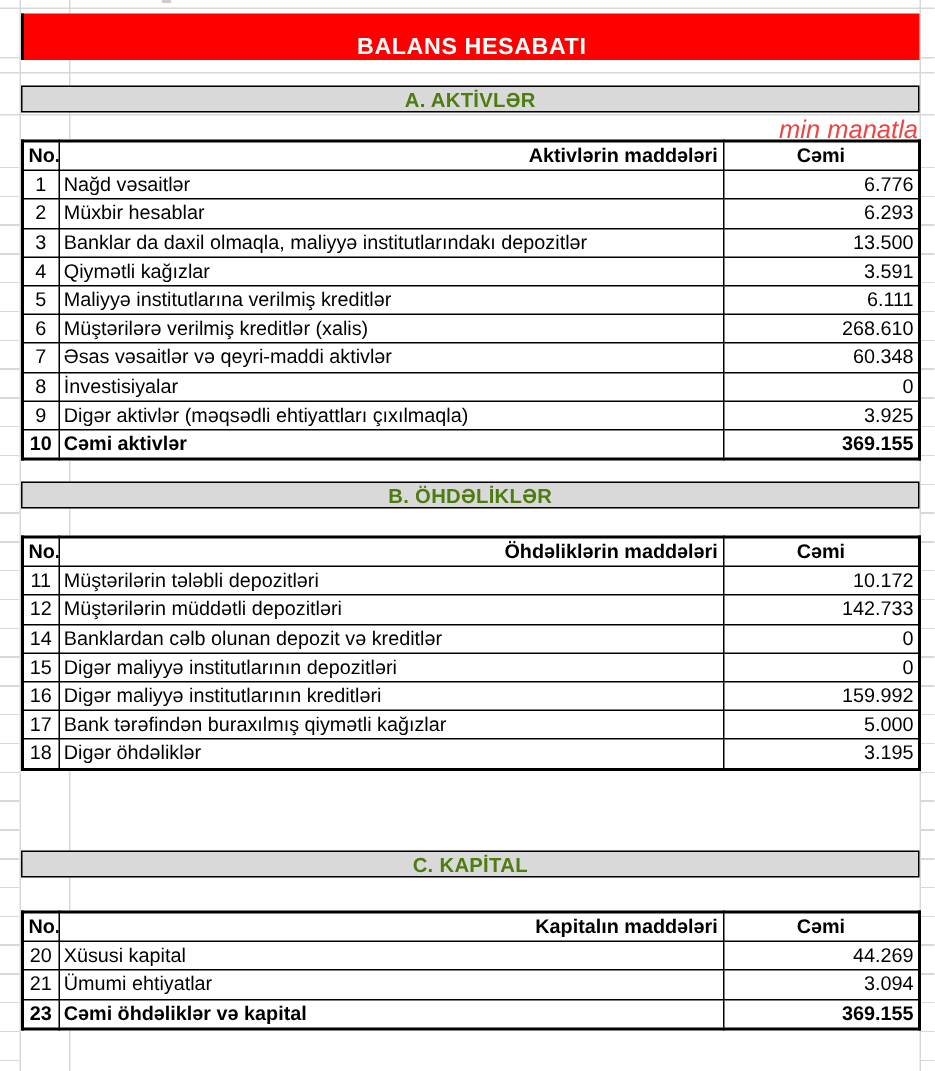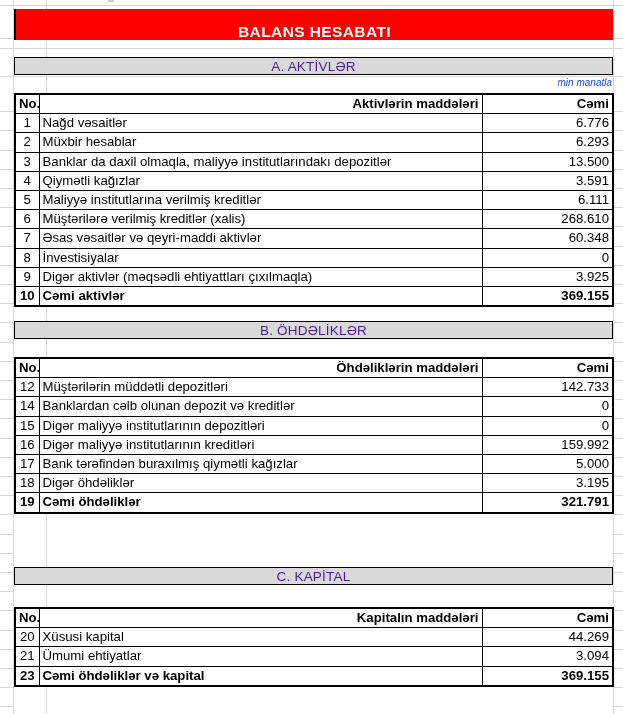--- a/index.html
+++ b/index.html
@@ -20,28 +20,28 @@
     display:flex;align-items:center;justify-content:center;z-index:2;
   }
   .red-banner span{
     color:#ffffff;font-weight:bold;font-size:15.5px;letter-spacing:0.4px;margin-top:15px;
   }
   .section-banner{
     position:absolute;left:14px;width:597px;height:16px;
     background:#D9D9D9;border:1px solid #000;
     display:flex;align-items:center;justify-content:center;z-index:2;
   }
-  .section-banner span{font-weight:normal;font-size:13.5px;letter-spacing:0.2px;color:#4c1d95;}
+  .section-banner span{font-weight:bold;font-size:13.5px;letter-spacing:0.2px;color:#4d7c0f;}
   #banner-A{top:57px;}
   #banner-B{top:321px;}
   #banner-C{top:567px;}
   
   .unit-note{
     position:absolute;top:77px;right:11px;
-    font-style:italic;font-size:10px;color:#1d4ed8;z-index:2;
+    font-style:italic;font-size:17px;color:#ef4444;z-index:2;
   }
   
   table.sheet{
     position:absolute;left:14px;width:599px;border-collapse:collapse;
     table-layout:fixed;background:#ffffff;border:2px solid #000;z-index:2;
   }
   #table-A{top:93px;}
   #table-B{top:357px;}
   #table-C{top:607px;}
   table.sheet td,table.sheet th{
@@ -50,21 +50,21 @@
     white-space:nowrap;overflow:hidden;font-weight:normal;
   }
   table.sheet th{font-weight:bold;}
   .col-no{width:24px;}
   .col-item{width:443px;}
   .col-total{width:131px;}
   td.no-cell,th.no-head{text-align:center;padding:0 1px;}
   th.item-head{text-align:right;padding-left:4px;}
   td.label-cell{text-align:left;padding-left:4px;}
   td.value-cell{text-align:right;padding-right:3px;}
-  th.total-head{text-align:right;}
+  th.total-head{text-align:center;}
   tr.bold td{font-weight:bold;}
 </style>
 </head>
 <body>
 
 <div class="vline" style="left:13px;top:0;height:714px;"></div>
 <div class="vline" style="left:46px;top:0;height:714px;z-index:1;"></div>
 <div class="vline" style="left:613px;top:0;height:714px;"></div>
 <div class="hline" style="left:0;top:5px;width:623px;"></div>
 <div class="hline" style="left:0;top:38px;width:14px;"></div>
@@ -162,20 +162,25 @@
     </colgroup>
   <thead>
     <tr>
       <th class="no-head">No.</th>
       <th class="item-head">Öhdəliklərin maddələri</th>
       <th class="total-head">Cəmi</th>
     </tr>
   </thead>
   <tbody>
       <tr>
+        <td class="no-cell">11</td>
+        <td class="label-cell">Müştərilərin tələbli depozitləri</td>
+        <td class="value-cell">10.172</td>
+      </tr>
+      <tr>
         <td class="no-cell">12</td>
         <td class="label-cell">Müştərilərin müddətli depozitləri</td>
         <td class="value-cell">142.733</td>
       </tr>
       <tr>
         <td class="no-cell">14</td>
         <td class="label-cell">Banklardan cəlb olunan depozit və kreditlər</td>
         <td class="value-cell">0</td>
       </tr>
       <tr>
@@ -190,25 +195,20 @@
       </tr>
       <tr>
         <td class="no-cell">17</td>
         <td class="label-cell">Bank tərəfindən buraxılmış qiymətli kağızlar</td>
         <td class="value-cell">5.000</td>
       </tr>
       <tr>
         <td class="no-cell">18</td>
         <td class="label-cell">Digər öhdəliklər</td>
         <td class="value-cell">3.195</td>
-      </tr>
-      <tr class="bold">
-        <td class="no-cell">19</td>
-        <td class="label-cell">Cəmi öhdəliklər</td>
-        <td class="value-cell">321.791</td>
       </tr>
     </tbody>
 </table>
 
 <div class="section-banner" id="banner-C" style="background: rgb(217, 217, 217);">
   <span>C. KAPİTAL</span>
 </div>
 <table class="sheet" id="table-C">
   <colgroup>
       <col class="col-no">

